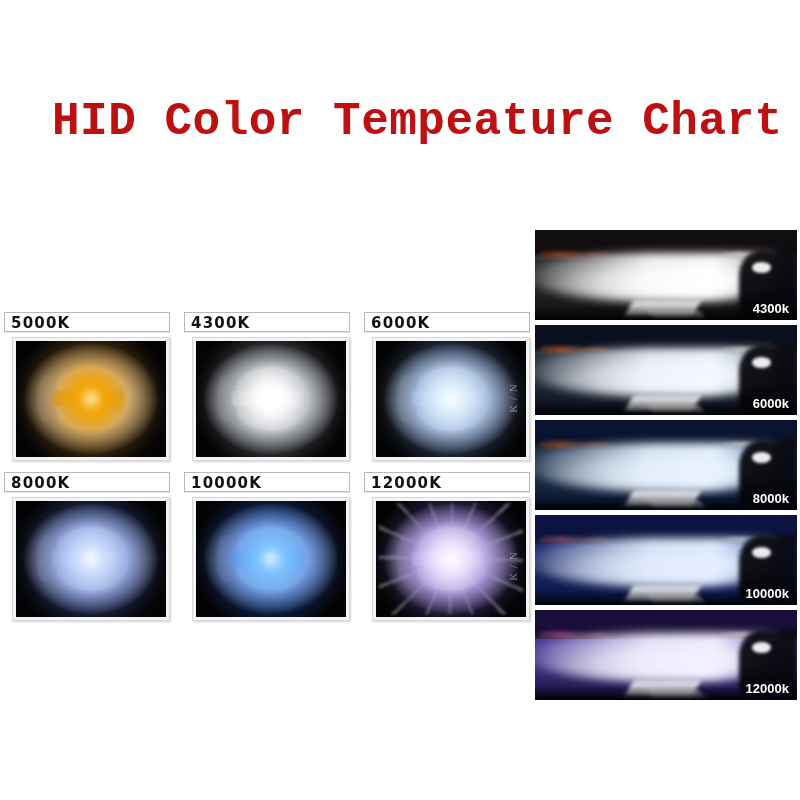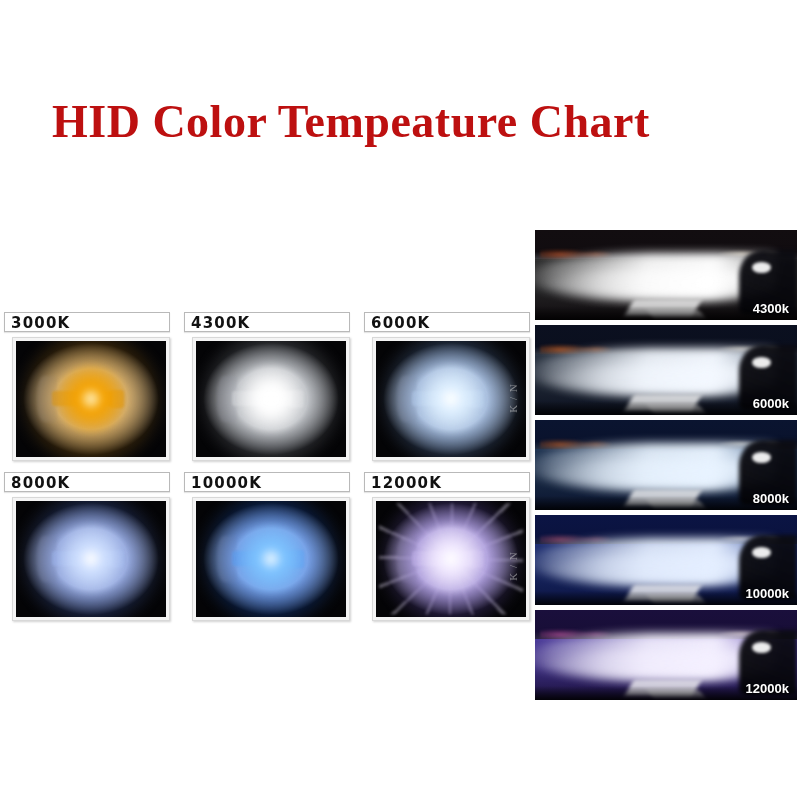--- a/index.html
+++ b/index.html
@@ -14,21 +14,21 @@
     position: relative;
     overflow: hidden;
     font-family: "Liberation Sans", sans-serif;
   }
 
   
   #page-title {
     position: absolute;
     left: 52px;
     top: 96px;
-    font-family: Liberation Serif, serif;
+    font-family: Liberation Mono, monospace;
     font-weight: bold;
     font-size: 46px;
     line-height: 52px;
     letter-spacing: 0.5px;
     color: #bd1010;
     white-space: nowrap;
   }
 
   
   #bulb-grid {
@@ -289,21 +289,21 @@
   .watermark.w2 { left: 498px; top: 560px; }
 </style>
 </head>
 <body style="background: rgb(255, 255, 255);">
 
 <div id="page-title" style="color: rgb(189, 16, 16);">HID Color Tempeature Chart</div>
 
 <div id="bulb-grid">
     <div class="bulb-cell c0 r0">
       <div class="bulb-label-bar">
-        <div class="bulb-label-text">3000K</div>
+        <div class="bulb-label-text">5000K</div>
       </div>
       <div class="bulb-frame">
         <div class="bulb-photo" style="background: radial-gradient(58% 62%, rgba(176, 111, 4, 0.55) 0%, rgba(176, 111, 4, 0.22) 42%, rgba(4, 4, 6, 0.98) 78%, rgb(4, 4, 6) 100%);">
           <div class="bulb-base"></div>
           <div class="bulb-tube" style="background: rgba(245, 163, 2, 0.5);"></div>
           <div class="bulb-tip" style="background: rgba(245, 163, 2, 0.5);"></div>
           <div class="bulb-rays" style="background: repeating-conic-gradient(rgba(245, 163, 2, 0.38) 0deg, rgba(245, 163, 2, 0.38) 2.5deg, rgba(0, 0, 0, 0) 2.5deg, rgba(0, 0, 0, 0) 22.5deg); filter: blur(1.5px);"></div>
           <div class="bulb-halo" style="background: radial-gradient(circle, rgba(245, 163, 2, 0.75) 0%, rgba(176, 111, 4, 0.42) 38%, rgba(0, 0, 0, 0) 72%); filter: blur(6px);"></div>
           <div class="bulb-core" style="background: radial-gradient(circle, rgb(255, 242, 192) 0%, rgba(245, 163, 2, 0.95) 26%, rgba(245, 163, 2, 0.45) 52%, rgba(0, 0, 0, 0) 78%); filter: blur(3px);"></div>
         </div>

